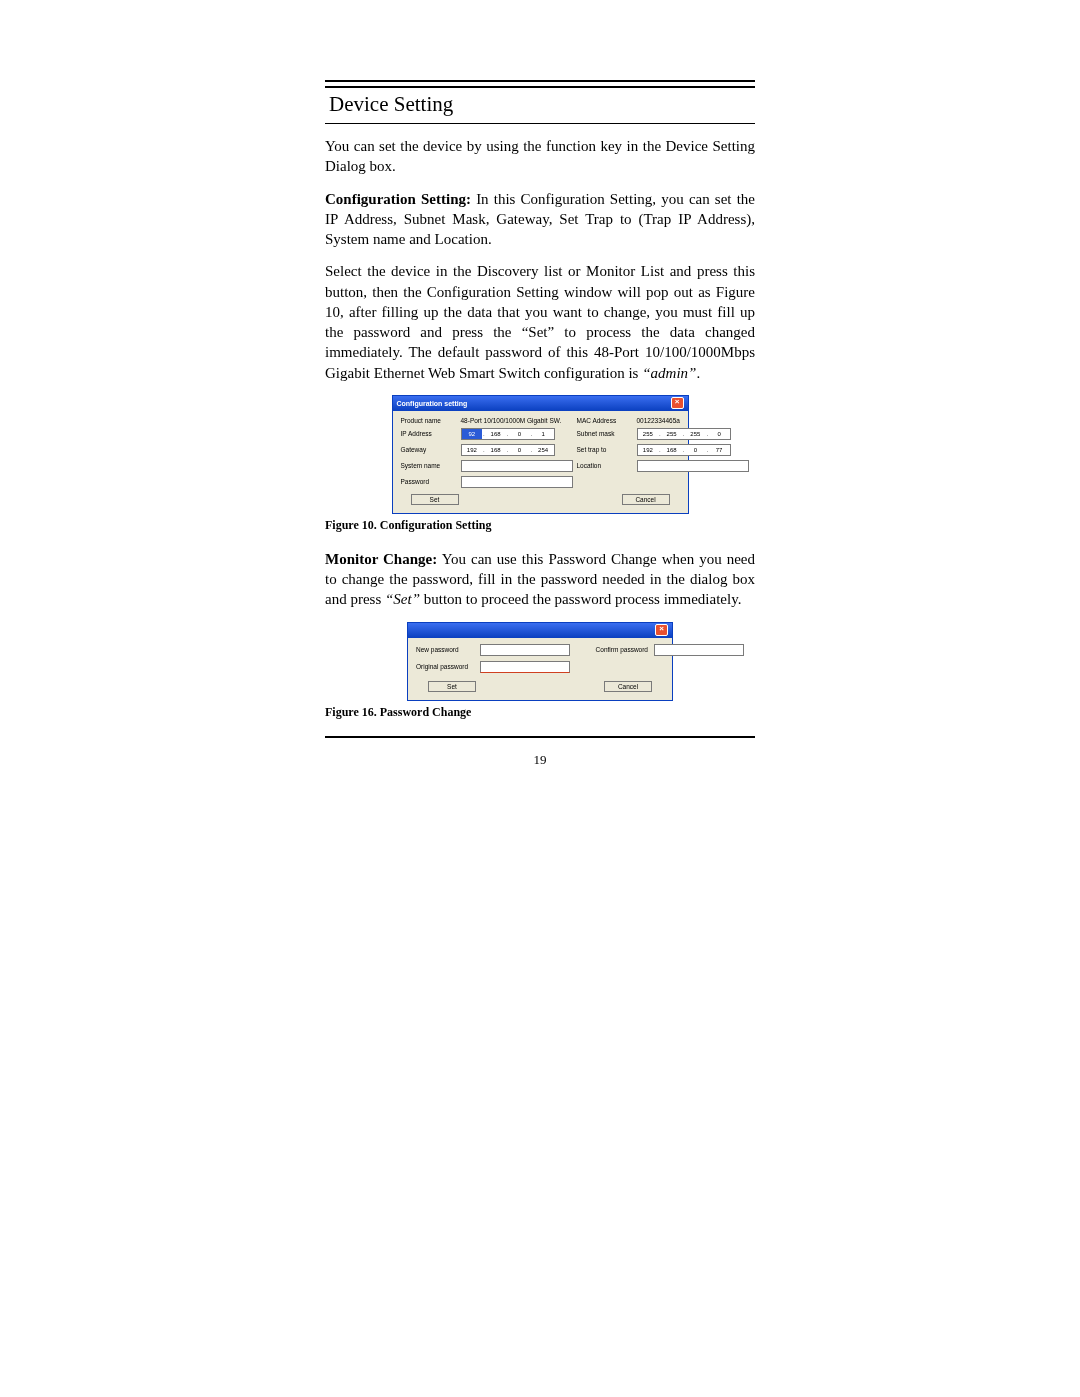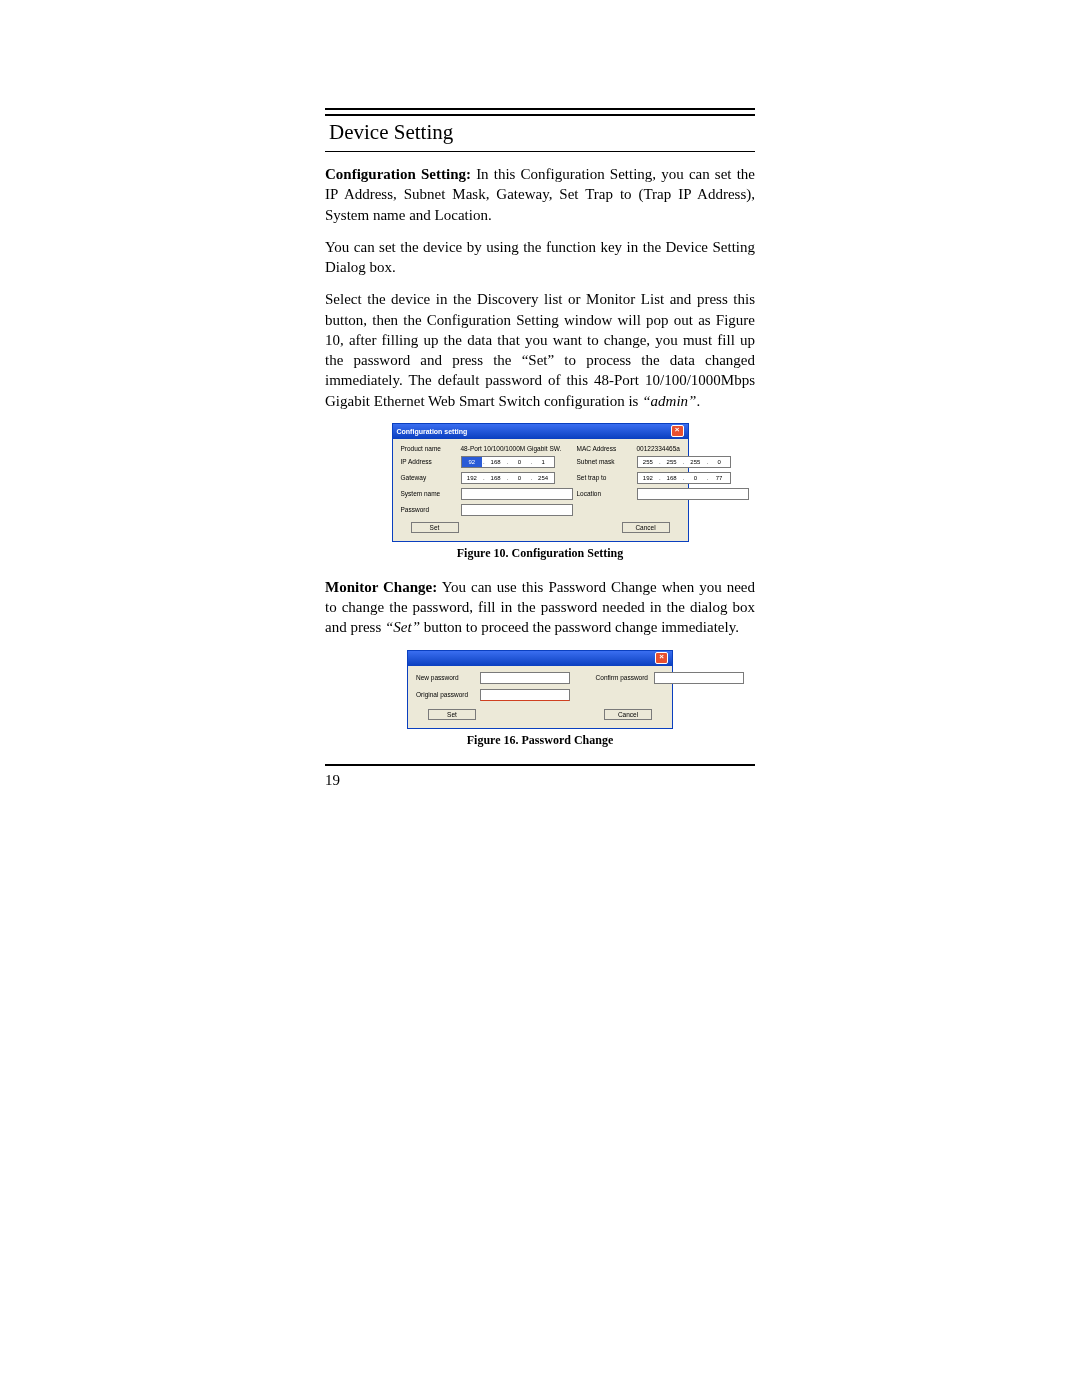--- a/index.html
+++ b/index.html
@@ -7,21 +7,21 @@
     padding: 0;
     background: #ffffff;
     font-family: "Times New Roman", Times, serif;
     color: #000;
   }
   .page {
     width: 1080px;
     height: 1321px;
     position: relative;
     box-sizing: border-box;
-    padding: 108px 0 0 0;
+    padding: 80px 0 0 0;
   }
   .content {
     margin: 0 auto;
     width: 430px;
   }
   .rule-top {
     border-top: 2px solid #000;
     border-bottom: 2px solid #000;
     height: 4px;
     margin-bottom: 2px;
@@ -42,28 +42,29 @@
     margin: 0 0 12px 0;
     text-align: justify;
   }
   p.body .bold { font-weight: bold; }
   .emph { font-style: italic; font-weight: normal; }
   .figure-wrap {
     text-align: center;
     margin: 6px 0 2px 0;
   }
   .figure-caption {
-    text-align: center;
+    text-align: left;
     font-size: 12px;
     font-weight: bold;
     margin: 4px 0 16px 0;
   }
   .page-number {
-    font-size: 15px;
-    margin-top: 6px;
+    text-align: center;
+    font-size: 13px;
+    margin-top: 14px;
   }
   .bottom-rule {
     border-top: 2px solid #000;
     margin-top: 16px;
     margin-bottom: 2px;
   }
 
   
   .dlg {
     display: inline-block;
@@ -185,25 +186,25 @@
 <body>
 
 <div class="page">
   <div class="content">
 
     <div class="rule-top"></div>
 
     <h1 class="section-title">Device Setting</h1>
     <div class="rule-under-title"></div>
 
+    <p class="body">You can set the device by using the function key in the Device Setting Dialog box.</p>
+
     <p class="body">
       <span class="bold">Configuration Setting:</span><span> In this Configuration Setting, you can set the IP Address, Subnet Mask, Gateway, Set Trap to (Trap IP Address), System name and Location.</span>
     </p>
-
-    <p class="body">You can set the device by using the function key in the Device Setting Dialog box.</p>
 
     <p class="body">
       <span>Select the device in the Discovery list or Monitor List and press this button, then the Configuration Setting window will pop out as Figure 10, after filling up the data that you want to change, you must fill up the password and press the “Set” to process the data changed immediately. The default password of this 48-Port 10/100/1000Mbps Gigabit Ethernet Web Smart Switch configuration is </span><span class="emph">“admin”</span><span>.</span>
     </p>
 
     <div class="figure-wrap">
       <div class="dlg" style="width:295px;">
         <div class="dlg-title">
           <span>Configuration setting</span>
           <span class="dlg-close">×</span>
@@ -271,21 +272,21 @@
           <div class="cfg-buttons">
             <span class="btn">Set</span>
             <span class="btn">Cancel</span>
           </div>
         </div>
       </div>
     </div>
     <div class="figure-caption">Figure 10. Configuration Setting</div>
 
     <p class="body">
-      <span class="bold">Monitor Change:</span><span> You can use this Password Change when you need to change the password, fill in the password needed in the dialog box and press </span><span class="emph">“Set”</span><span> button to proceed the password change immediately.</span>
+      <span class="bold">Monitor Change:</span><span> You can use this Password Change when you need to change the password, fill in the password needed in the dialog box and press </span><span class="emph">“Set”</span><span> button to proceed the password process immediately.</span>
     </p>
 
     <div class="figure-wrap">
       <div class="dlg" style="width:264px;">
         <div class="dlg-title">
           <span></span>
           <span class="dlg-close">×</span>
         </div>
         <div class="dlg-body">
           <div class="pw-grid">

